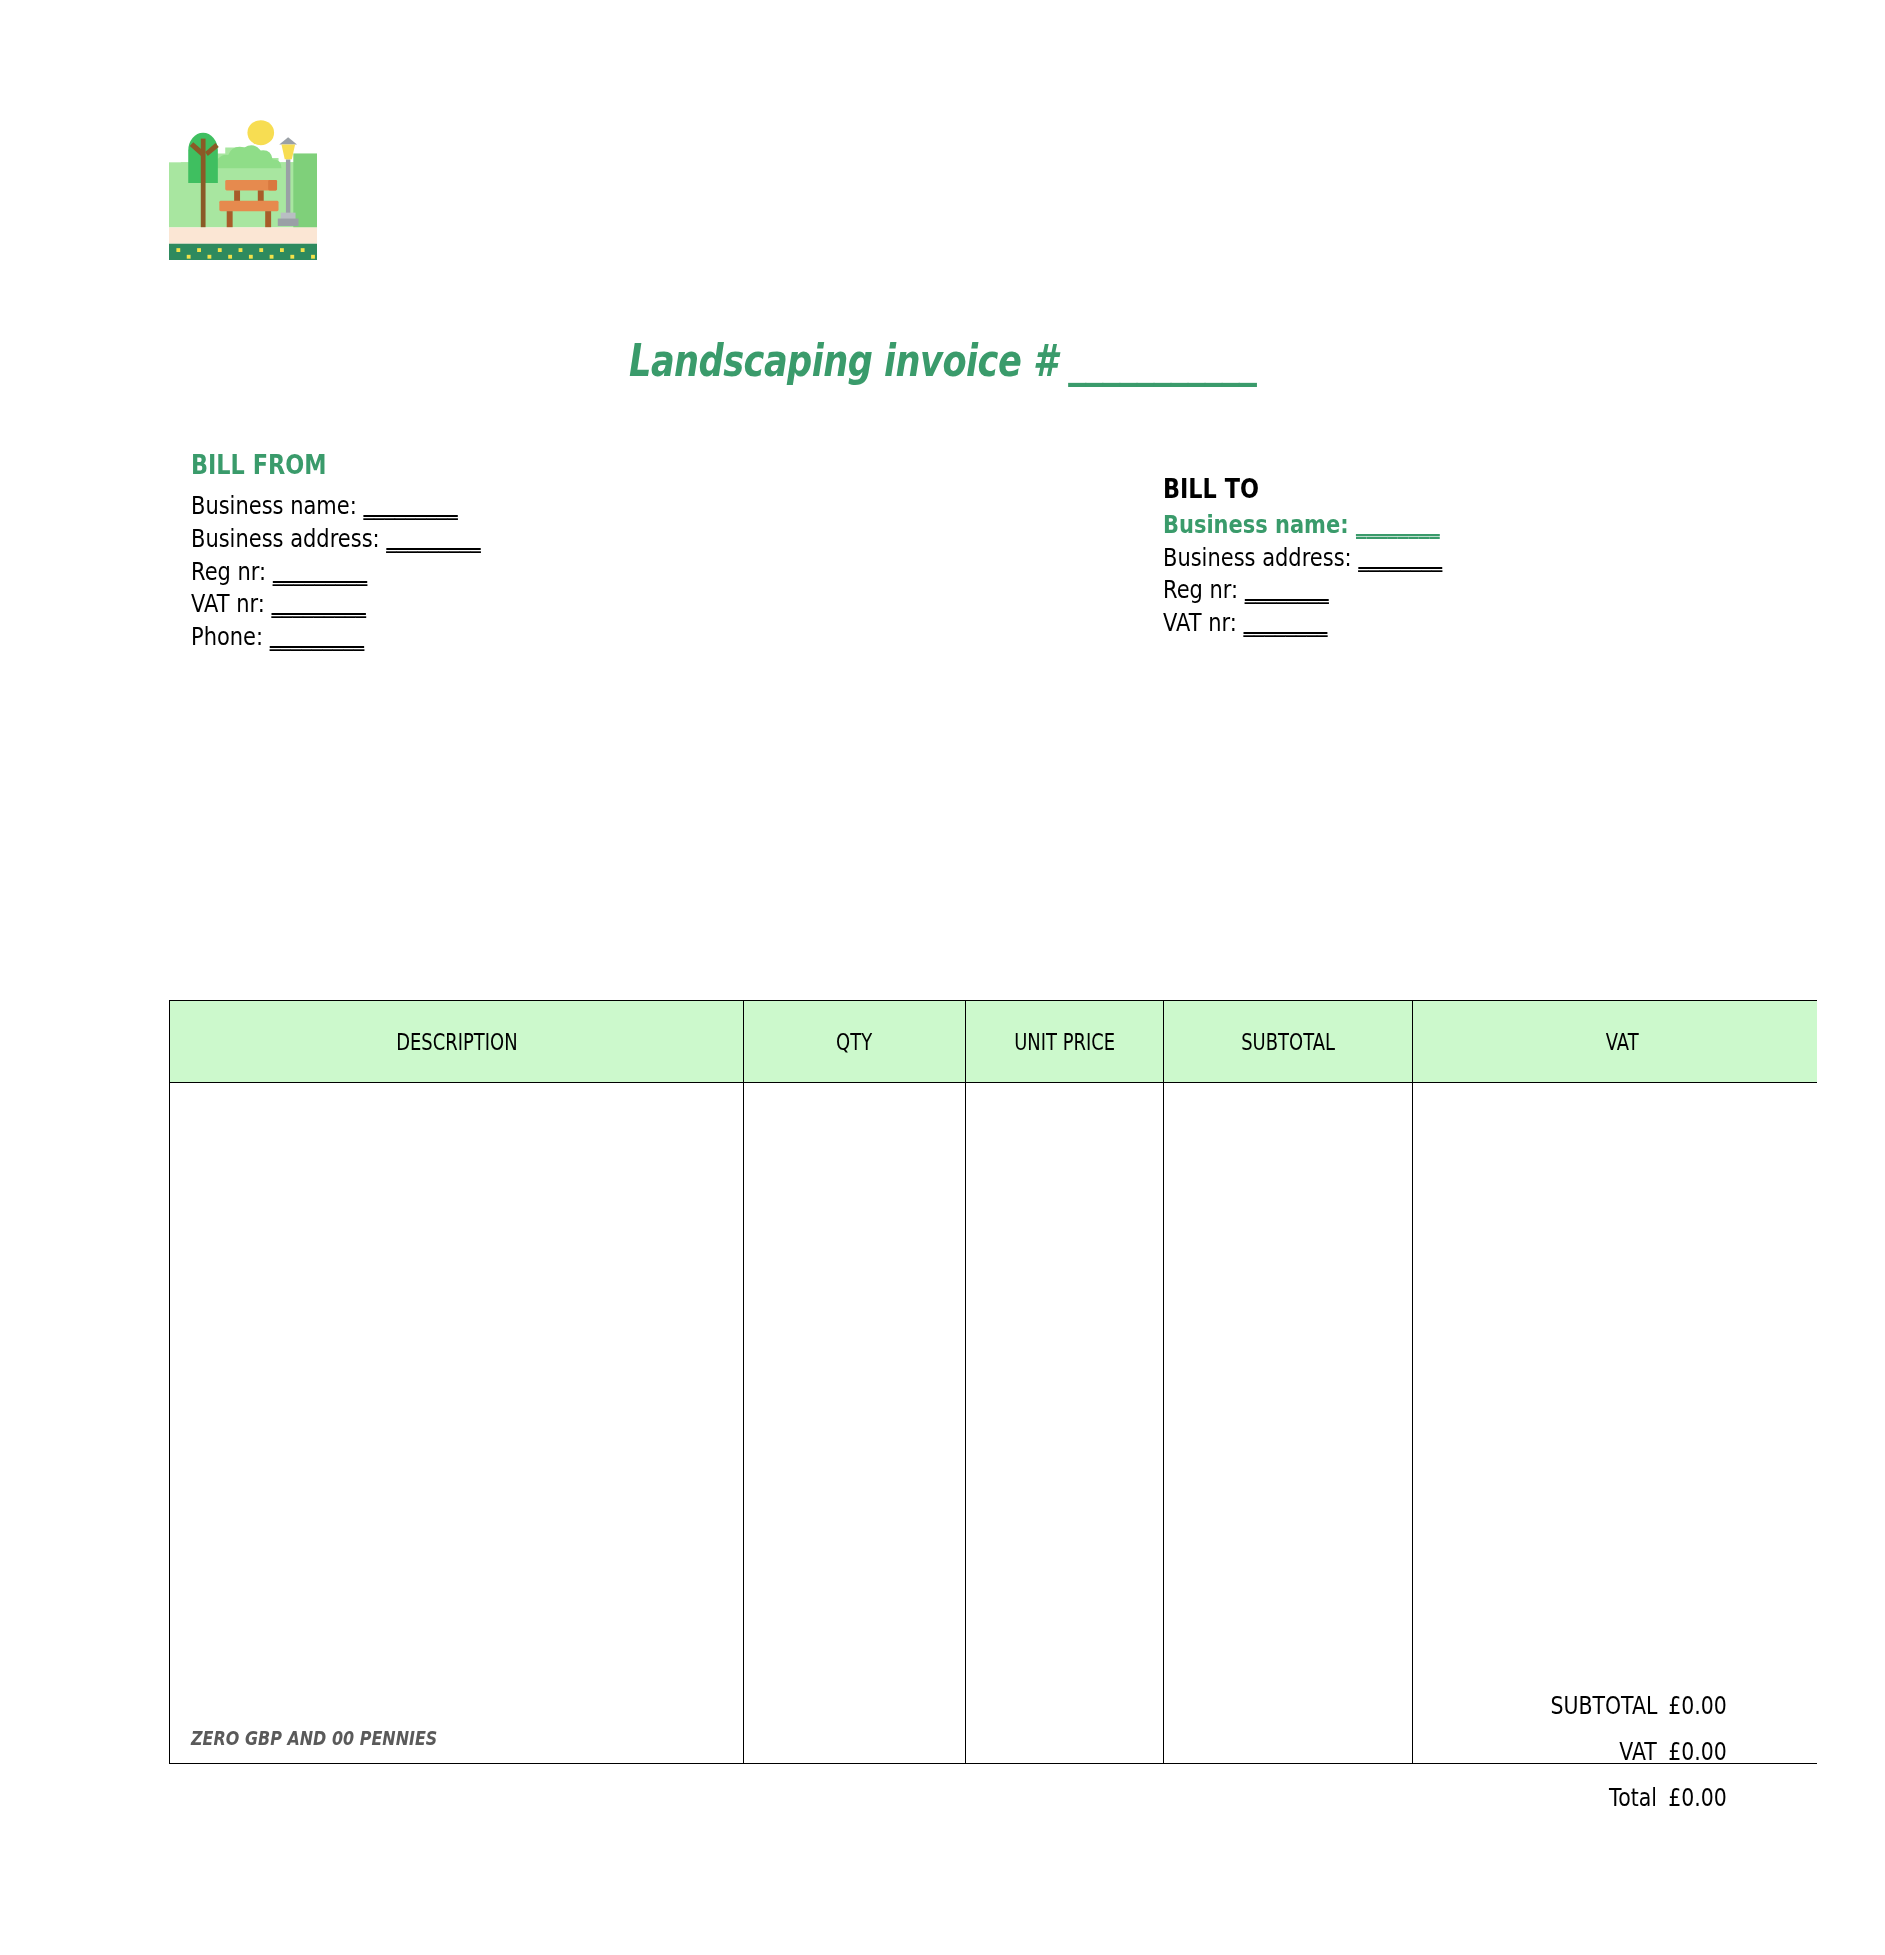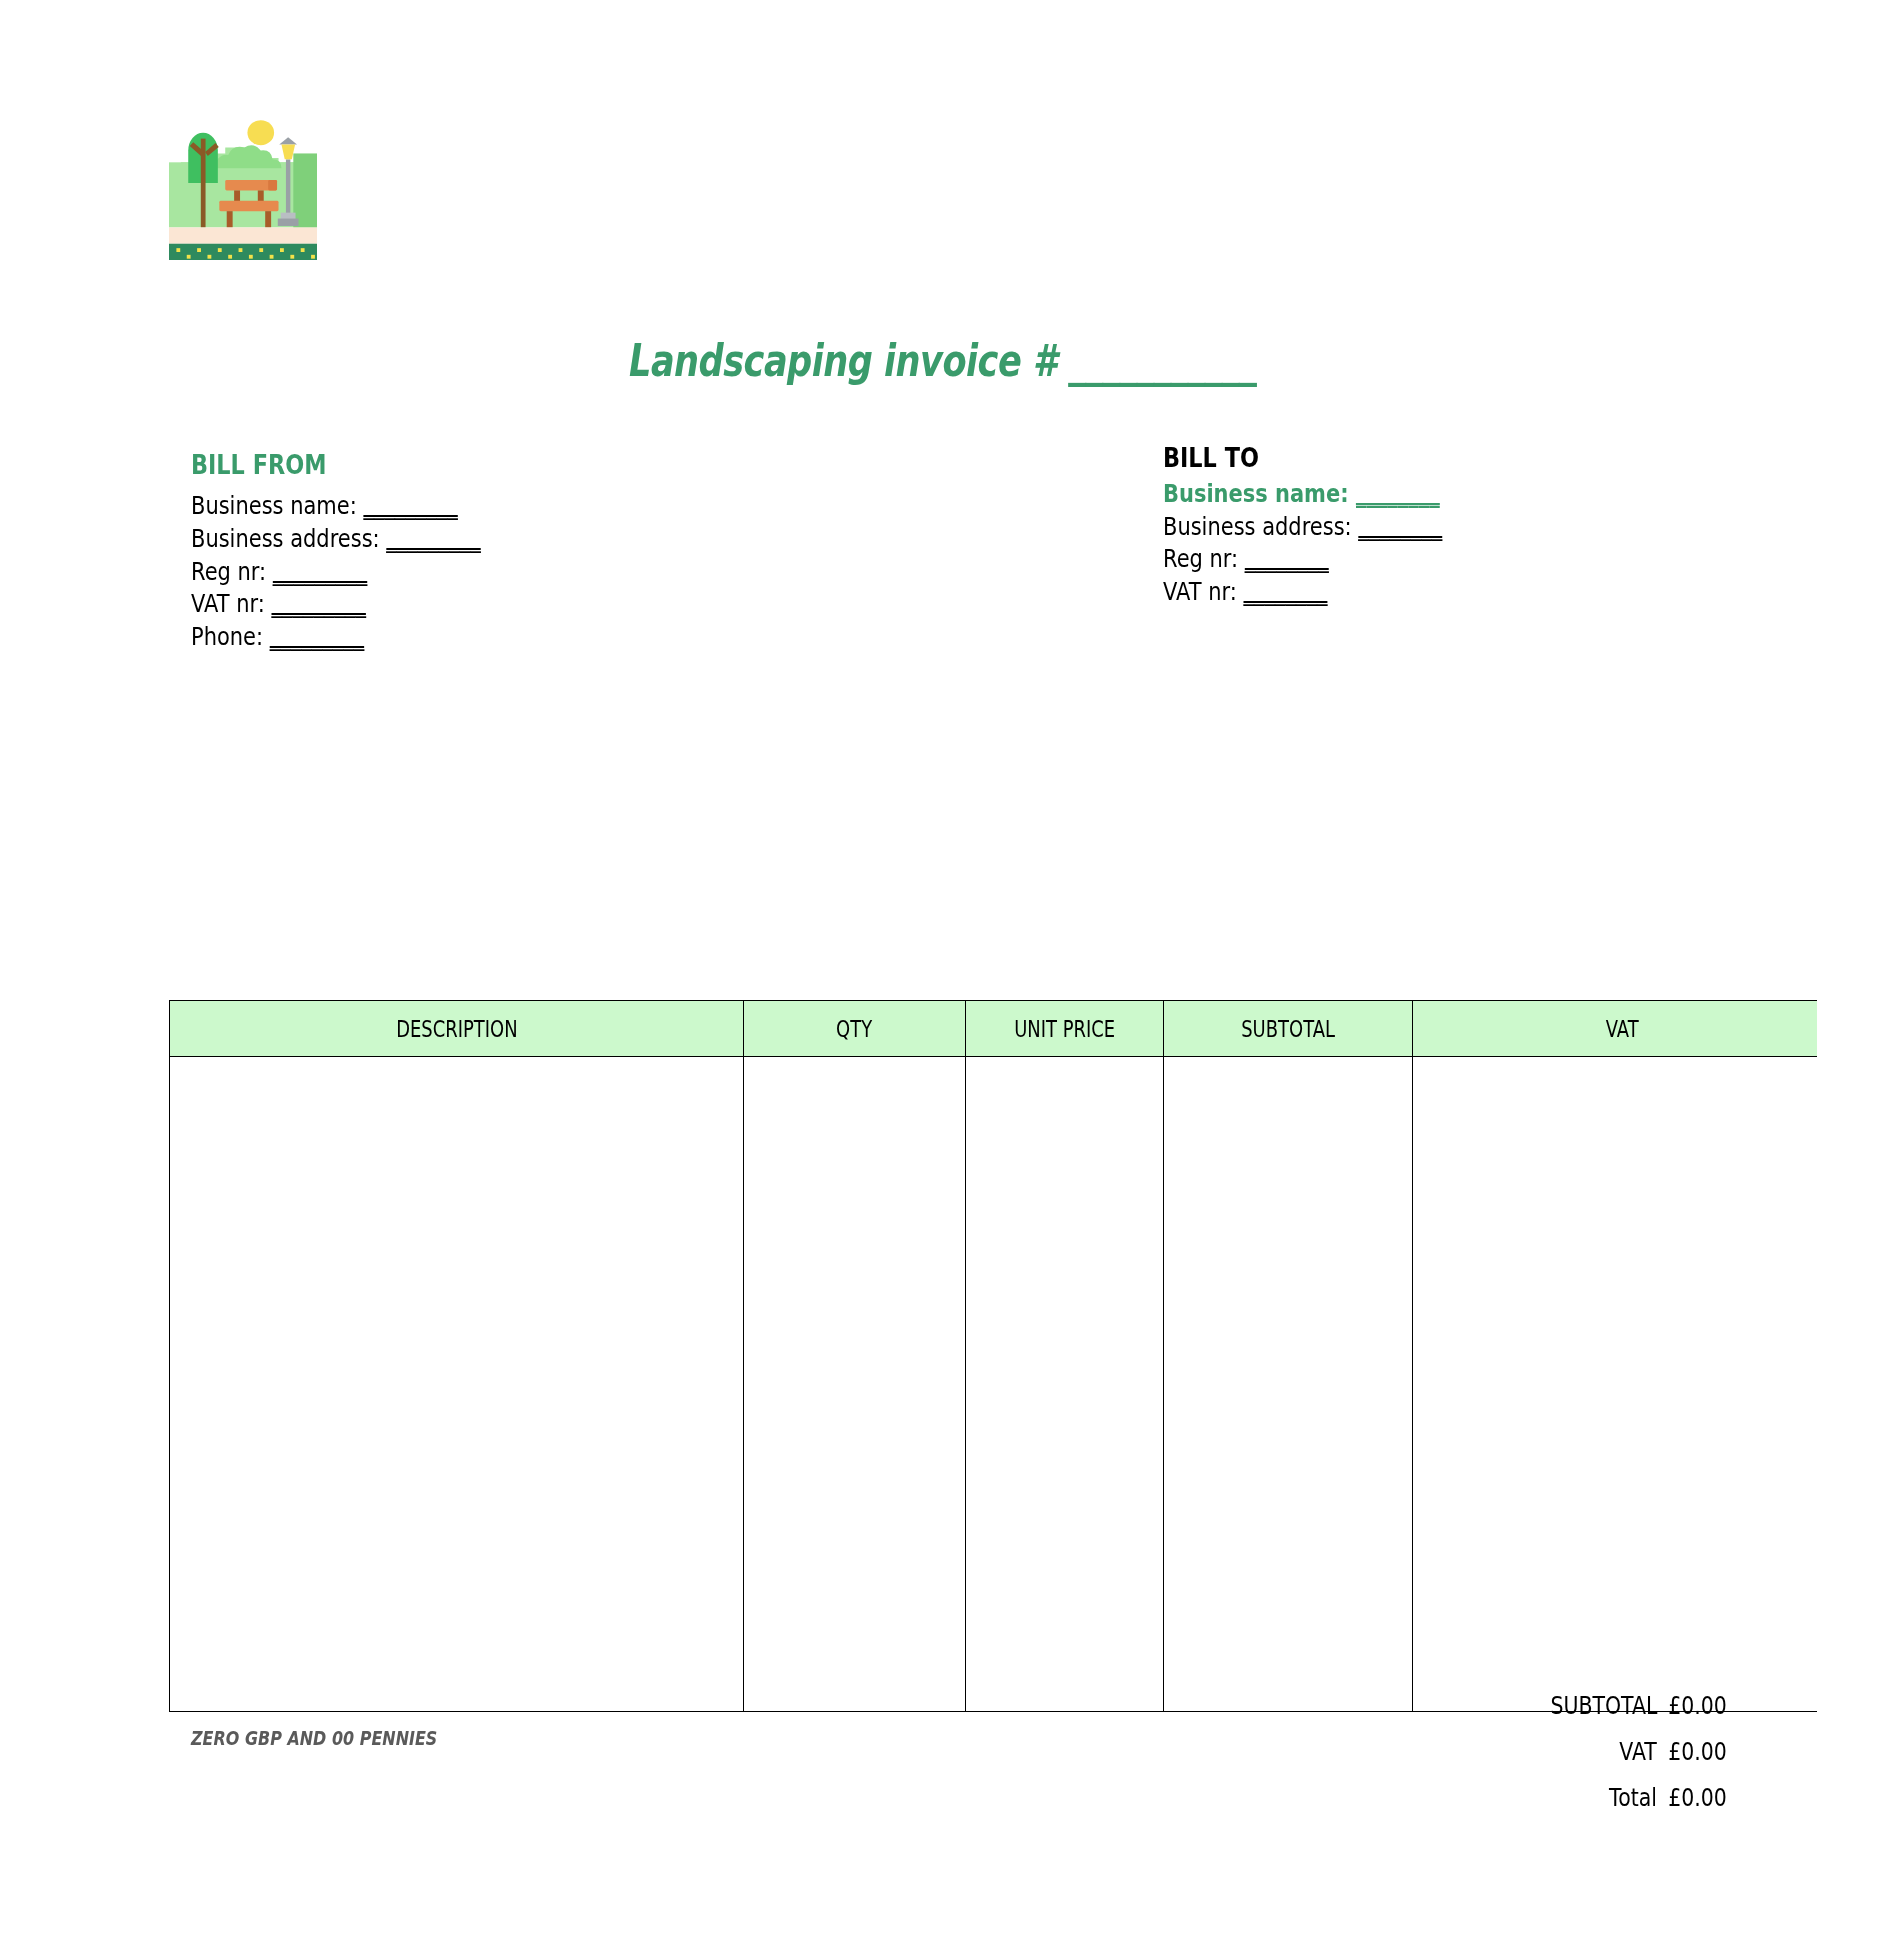--- a/index.html
+++ b/index.html
@@ -85,21 +85,21 @@
   .items-table {
     position: absolute;
     left: 169px;
     top: 1000px;
     width: 1662px;
     border-collapse: collapse;
     table-layout: fixed;
   }
   .items-table th, .items-table td {
     border: 1.5px solid #000000;
-    padding: 0;
+    padding: 13px;
     text-decoration: underline;
   }
   .items-table thead th {
     background: #ccf9cc;
     height: 55px;
     font-family: "DejaVu Sans", sans-serif;
     font-weight: 400;
     font-size: 23px;
     color: #000000;
     text-align: center;
@@ -247,21 +247,21 @@
     <div class="field-line">
       <span>VAT nr:</span>
       <span class="rule">_________</span>
     </div>
     <div class="field-line">
       <span>Phone:</span>
       <span class="rule">_________</span>
     </div>
   </div>
 
-  <div class="block" style="left:1163px; top:443px;">
+  <div class="block" style="left:1163px; top:474px;">
     <div class="sect-head black">BILL TO</div>
     <div style="height:4.4px"></div>
     <div class="field-line green bold">
       <span>Business name:</span>
       <span class="rule">________</span>
     </div>
     <div class="field-line">
       <span>Business address:</span>
       <span class="rule">________</span>
     </div>

